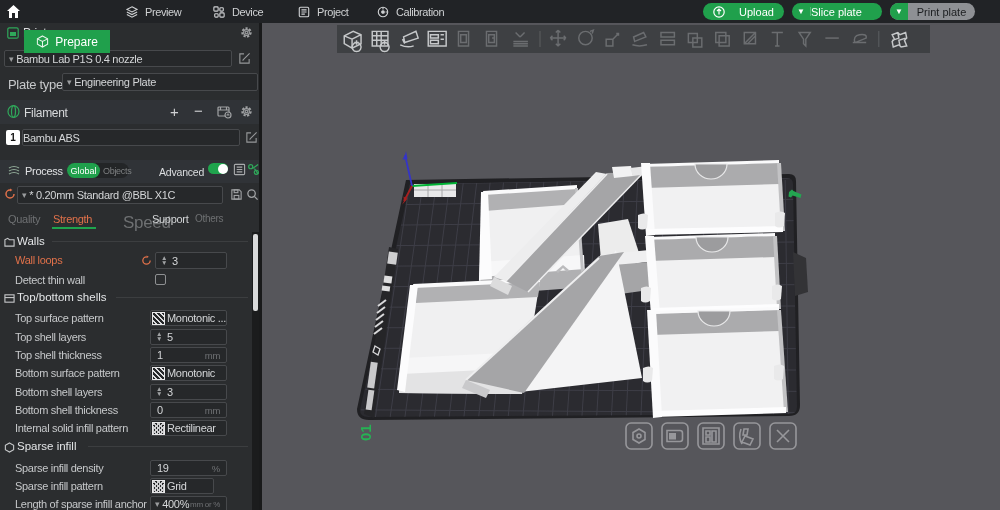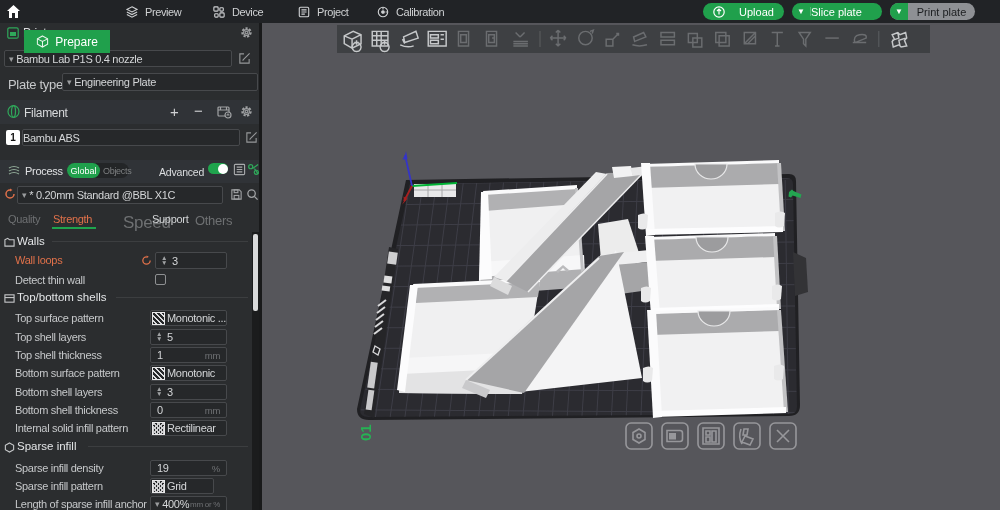--- a/index.html
+++ b/index.html
@@ -427,21 +427,21 @@
     <svg class="abs" style="left:246px;top:165px" width="13" height="13" viewBox="0 0 14 14" fill="none" stroke="#a0a2a4" stroke-width="1.4">
       <circle cx="6" cy="6" r="4"></circle>
         <path d="M9,9 L12.5,12.5"></path>
     </svg>
 
     <div class="lbl" style="left:8px;top:190px;color:#6e7072;font-size:11px">Quality</div>
     <div class="lbl" style="left:53px;top:190px;color:#e0714a;font-size:11px">Strength</div>
     <div class="abs" style="left:52px;top:204px;width:44px;height:2px;background:#1fa44d"></div>
     <div class="lbl" style="left:123px;top:190px;color:#6e7072;font-size:17px">Speed</div>
     <div class="lbl" style="left:152px;top:190px;color:#d2d4d6;font-size:11px">Support</div>
-    <div class="lbl" style="left:195px;top:190px;color:#6e7072;font-size:13px">Others</div>
+    <div class="lbl" style="left:195px;top:190px;color:#6e7072;font-size:10px">Others</div>
 
     <div id="params">
         <svg class="abs" style="left:4px;top:214px" width="11" height="11" viewBox="0 0 12 12" fill="none" stroke="#c6c8ca" stroke-width="1.2">
           <path d="M1,3 L4,1.5 L6,3 L11,3 L11,10 L1,10 Z"></path>
         </svg>
         <div class="grp" style="left:17px;top:212px">Walls</div>
         <div class="grpline" style="left:52px;top:218px;width:196px"></div>
         <div class="lbl" style="left:15px;top:231px;color:#e0714a">Wall loops</div>
         <svg class="abs" style="left:141px;top:232px" width="11" height="11" viewBox="0 0 12 12" fill="none" stroke="#e0714a" stroke-width="1.4">
           <path d="M10,6 A4,4 0 1 1 6,2"></path>

